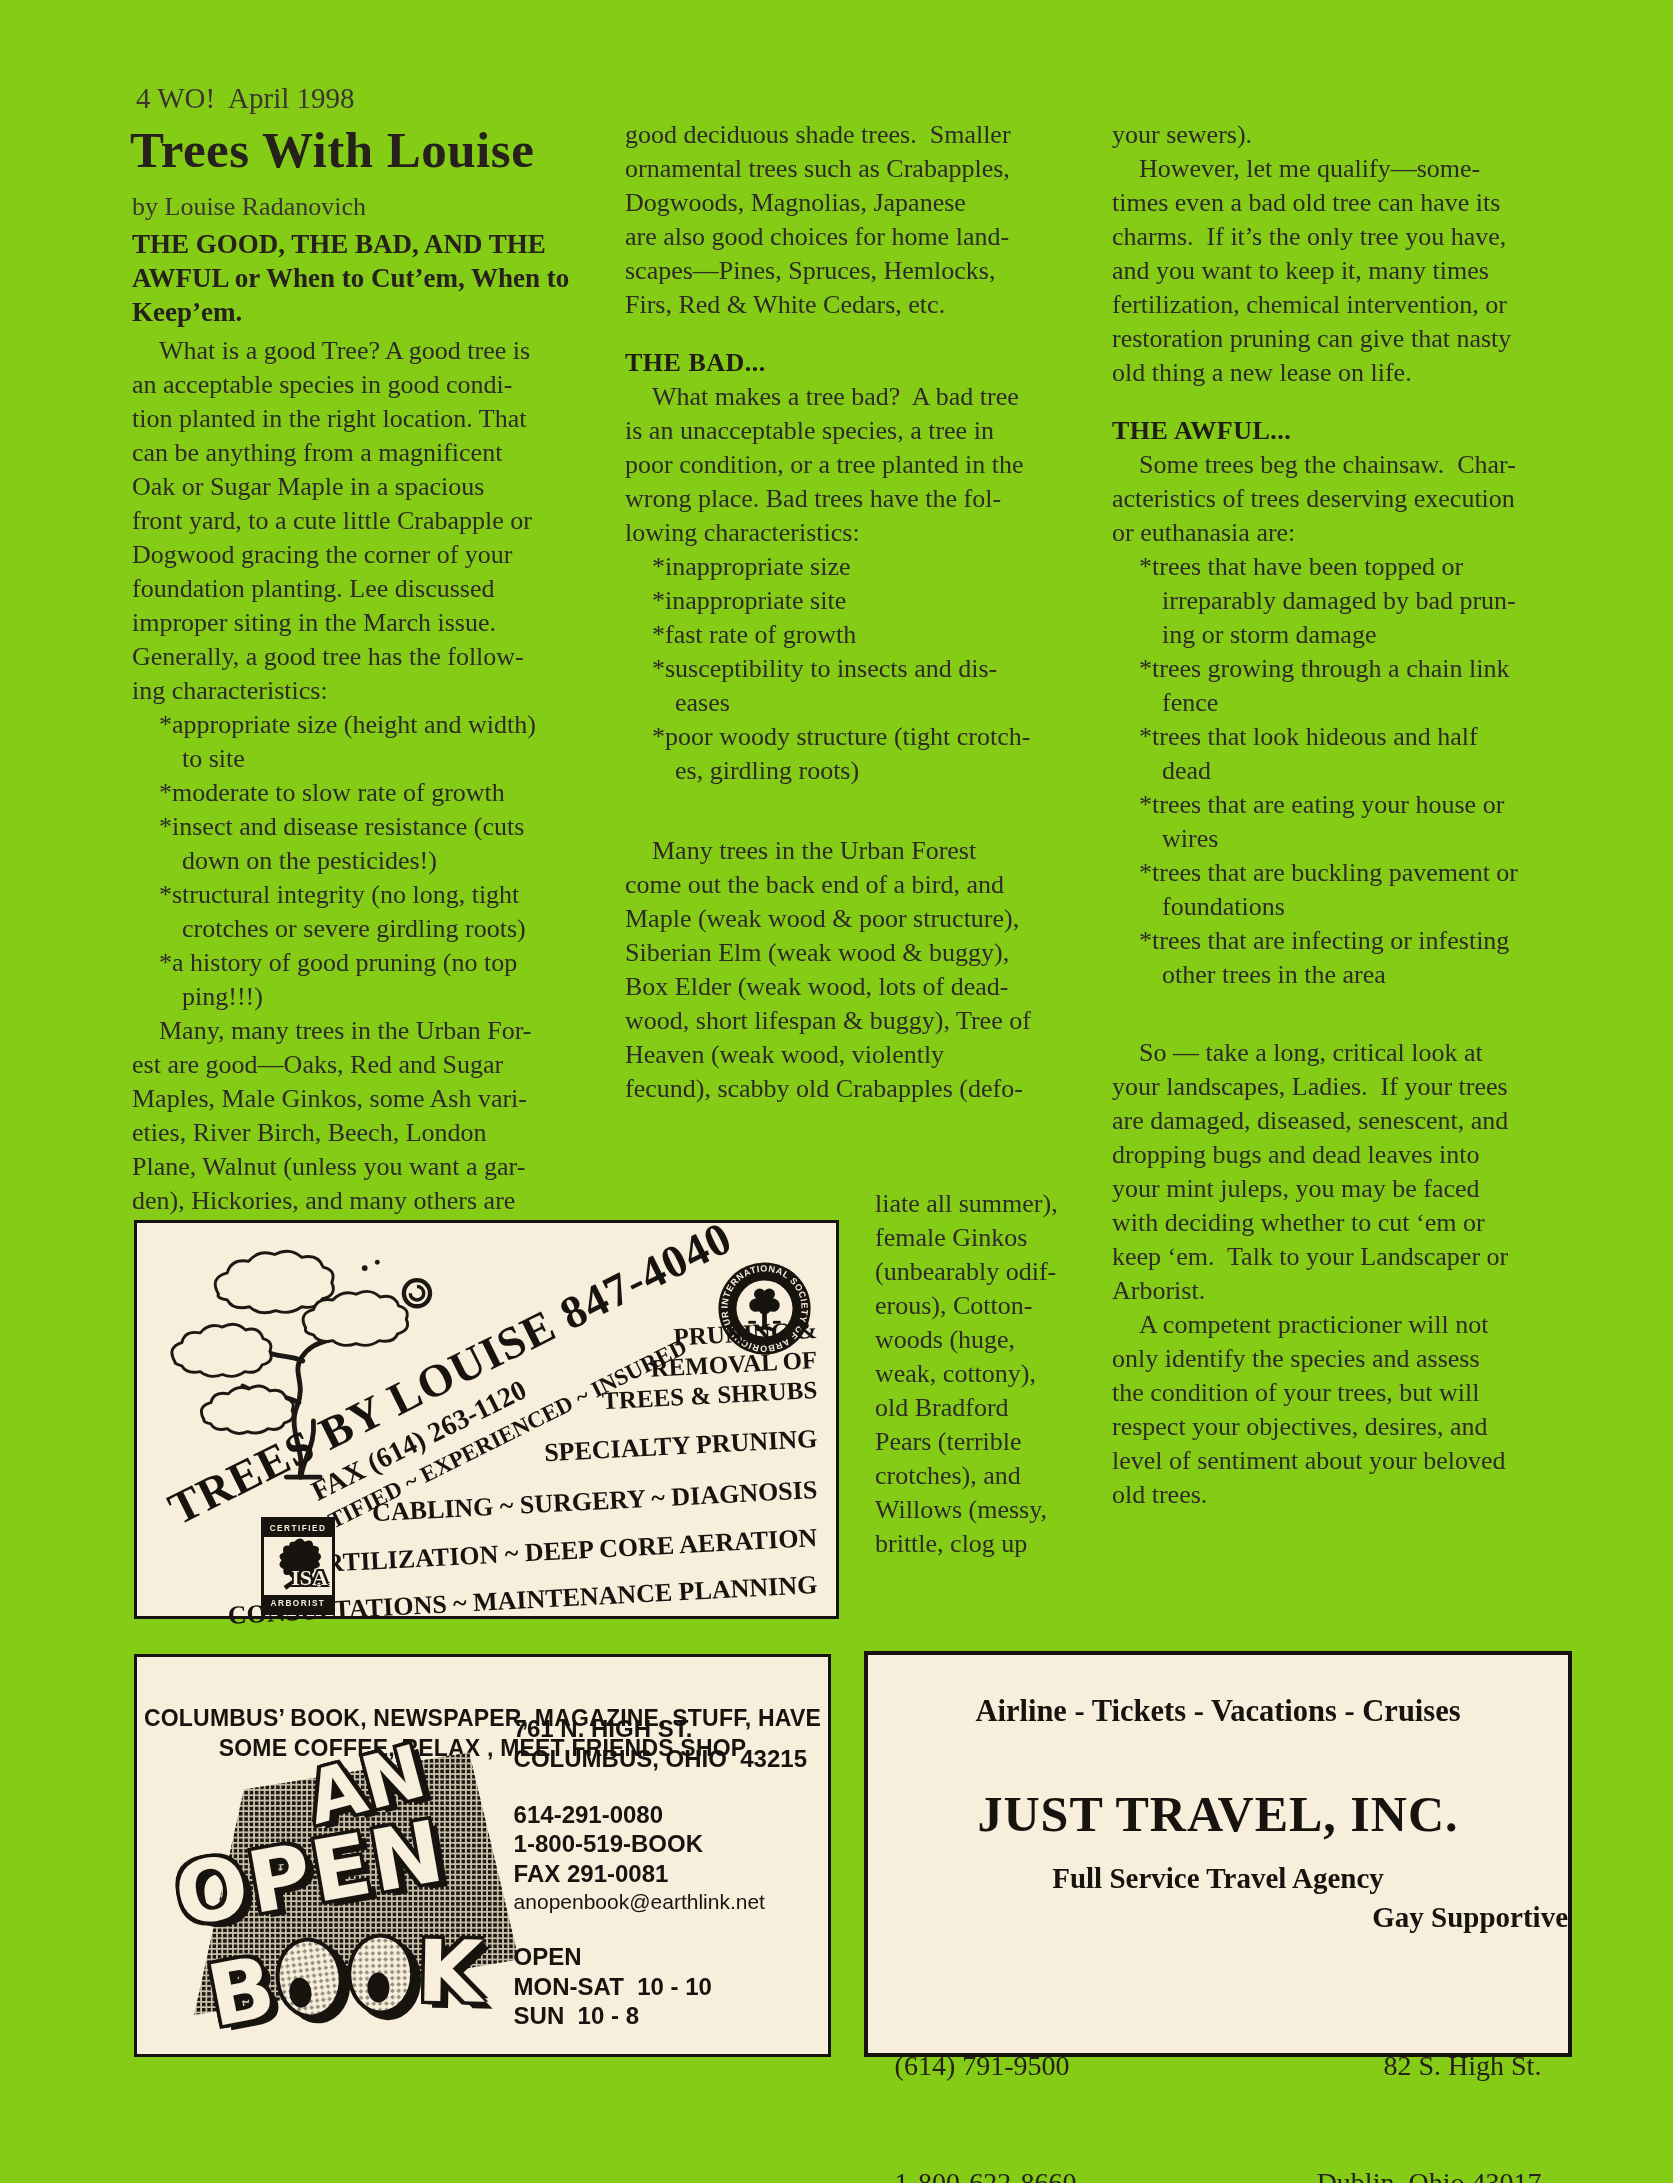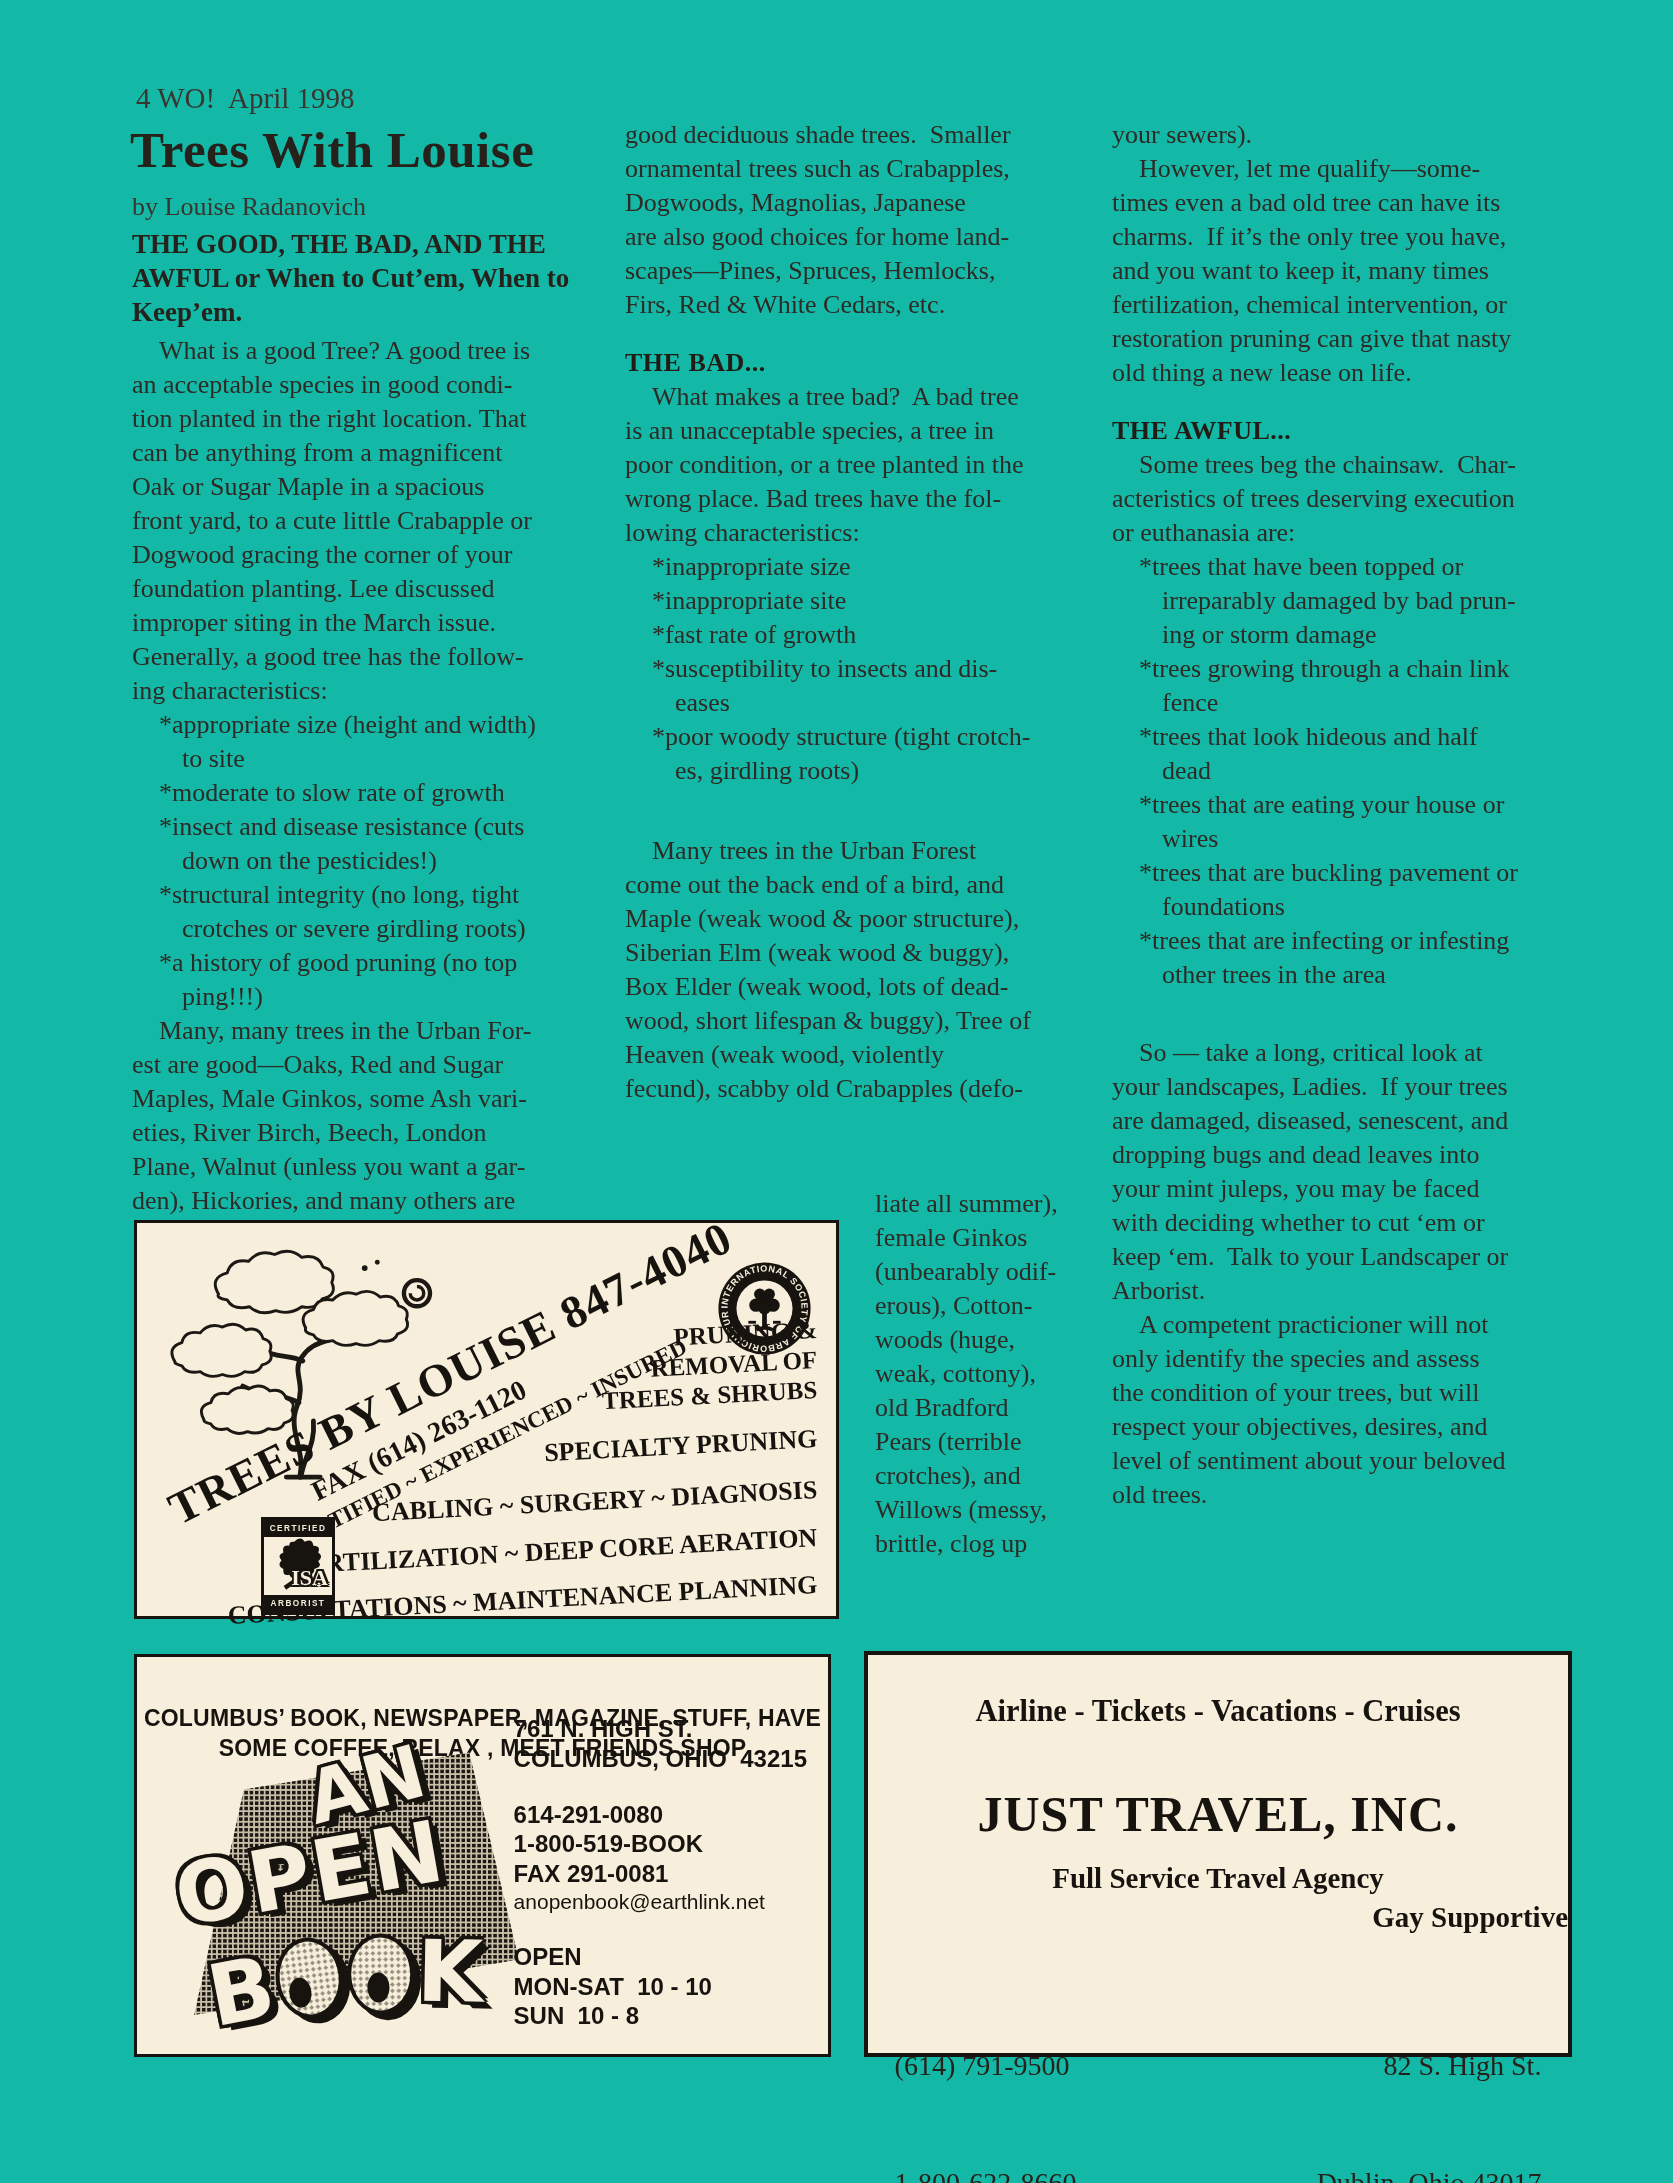--- a/index.html
+++ b/index.html
@@ -1,16 +1,16 @@
 <!DOCTYPE html>
 <html style="font-size:7.7px"><head>
 <meta charset="utf-8">
 <style>
   html,body{margin:0;padding:0;background:#f7eedb;}
-  .page{position:relative;width:1673px;height:2183px;background:#14b8a6;overflow:hidden;
+  .page{position:relative;width:1673px;height:2183px;background:#84cc16;overflow:hidden;
         font-family:"Liberation Serif",serif;color:#2e2a25;}
 
   
   .masthead{position:absolute;left:136px;top:82px;font-size:29px;color:#3a352e;white-space:pre;}
   .headline{position:absolute;left:130px;top:121px;font-size:51px;font-weight:700;color:#26211b;letter-spacing:0.5px;white-space:pre;}
   .byline{position:absolute;left:132px;top:192px;font-size:26px;color:#3a352e;}
   .subtitle{position:absolute;left:132px;top:227px;width:484px;}
   .subtitle .ln{font-size:27px;font-weight:700;color:#26211b;line-height:34px;white-space:pre;}
   .textcol{position:absolute;}
   .textcol .ln{font-size:26px;line-height:34px;white-space:pre;}

